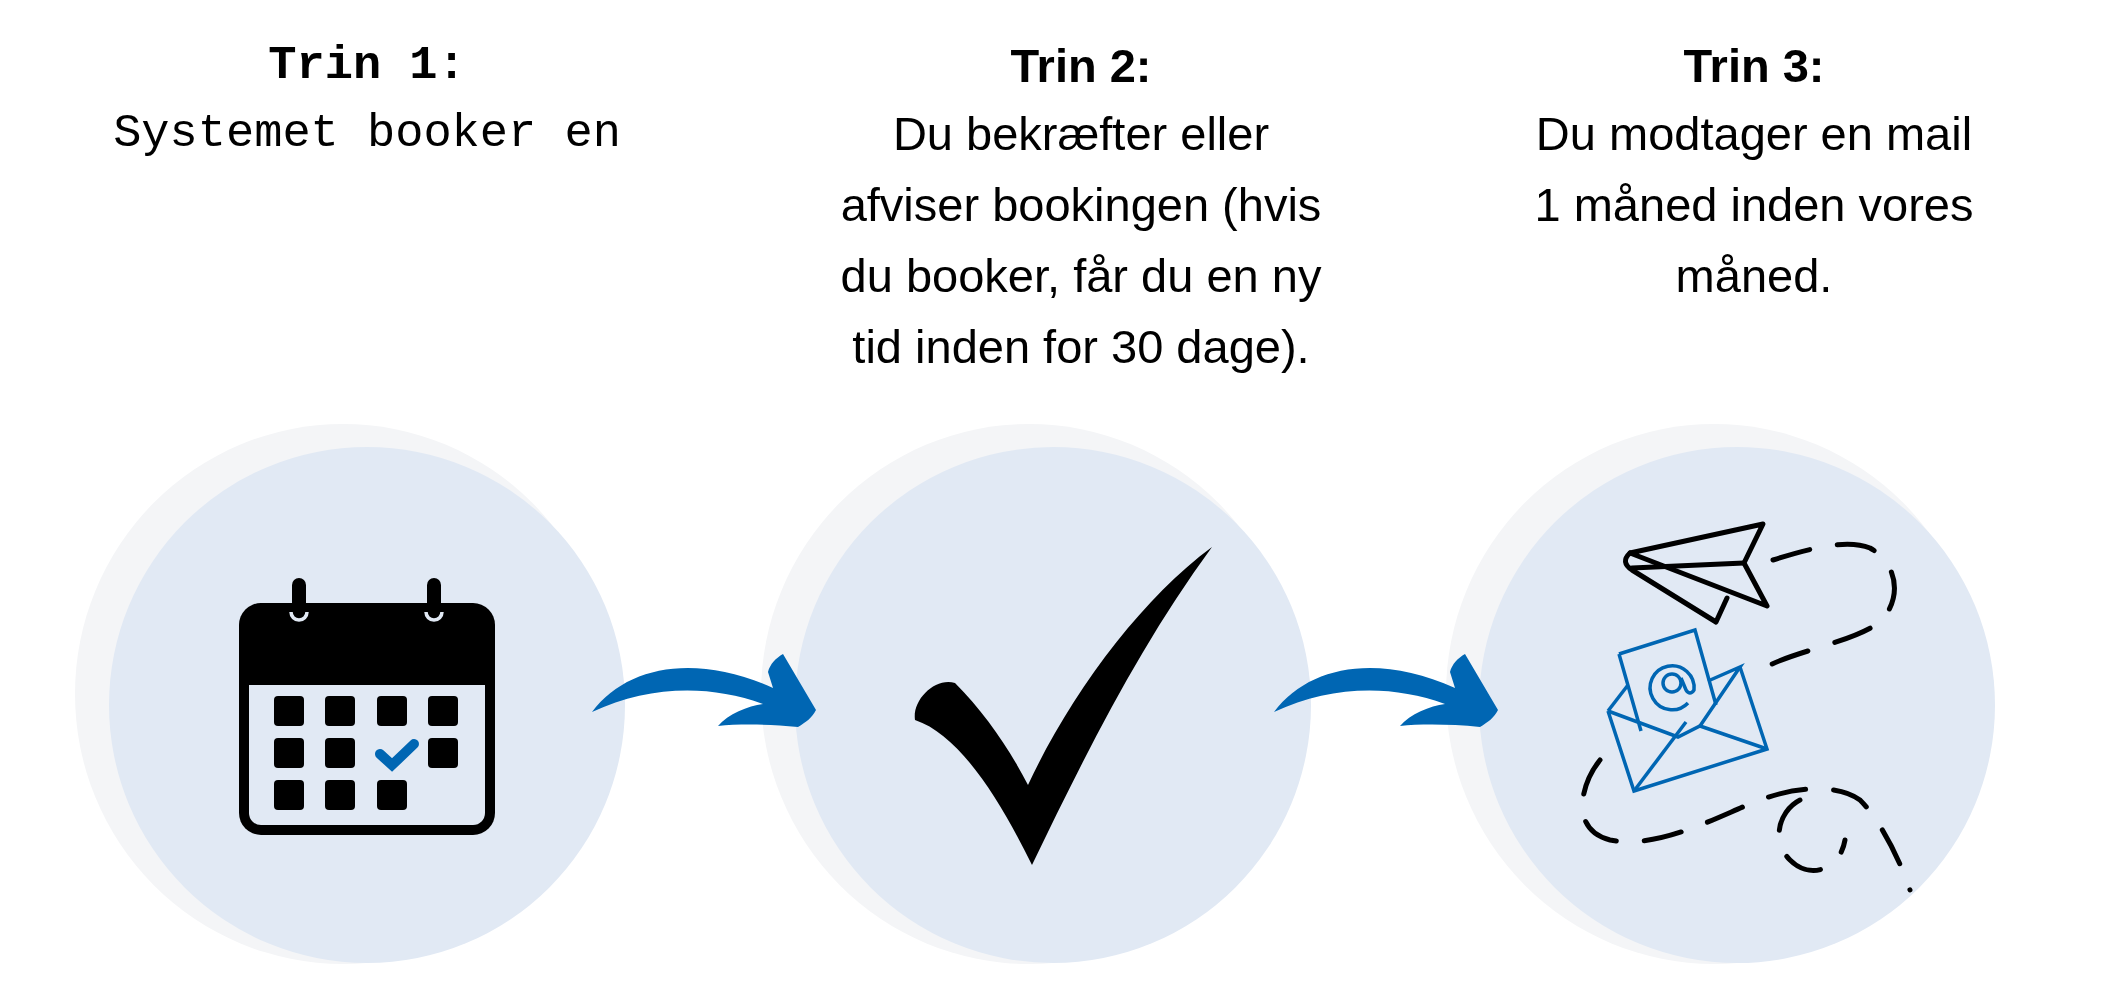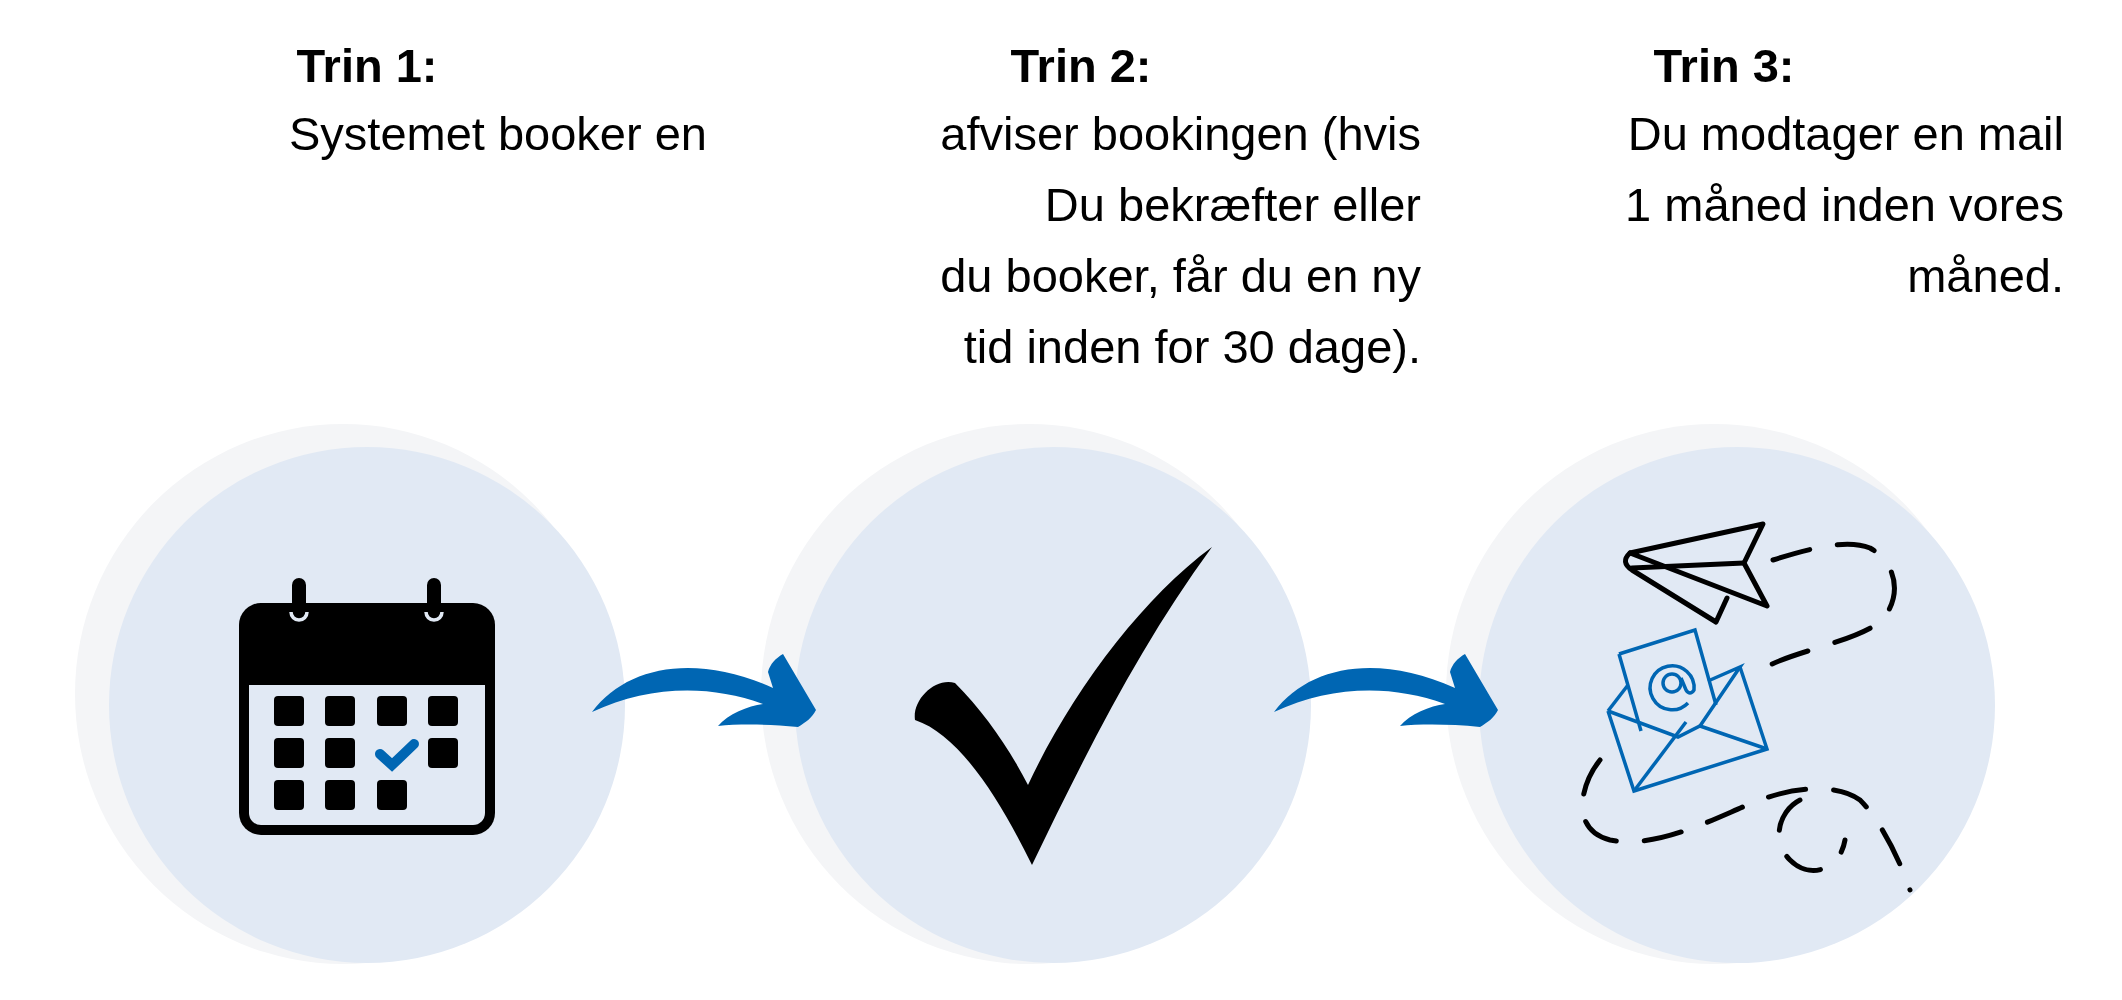--- a/index.html
+++ b/index.html
@@ -1,47 +1,47 @@
 <!DOCTYPE html>
 <html><head>
 <meta charset="utf-8">
 <style>
   html, body { margin:0; padding:0; background:#ffffff; }
   body { width:2122px; height:1000px; position:relative; overflow:hidden;
          font-family:"Liberation Sans", "DejaVu Sans", sans-serif; color:#000; }
   .step-text { position:absolute; top:38px; width:680px; text-align:center; }
   .step-title { font-weight:bold; font-size:47px; line-height:56px; letter-spacing:0px; margin:0; }
   .step-body { font-size:47px; line-height:71px; margin:4px 0 0 0; font-weight:normal; }
-  .step-body span { display:block; white-space:nowrap;text-align:right; }
+  .step-body span { display:block; white-space:nowrap; }
   .circle-back { position:absolute; width:536px; height:540px; border-radius:50%; background:#f4f5f7; }
   .circle-front { position:absolute; width:516px; height:516px; border-radius:50%; background:#e1e9f4; }
   .icon { position:absolute; }
   .arrow { position:absolute; }
 </style>
 </head>
 <body>
 
-<div class="step-text" style="left:27px;">
+<div class="step-text" style="left:27px;font-family:Liberation Mono, monospace;">
   <h2 class="step-title">Trin 1:</h2>
   <p class="step-body">
     <span>Systemet booker en</span>
   </p>
 </div>
 
 <div class="step-text" style="left:741px;">
   <h2 class="step-title">Trin 2:</h2>
   <p class="step-body">
+    <span>Du bekræfter eller</span>
     <span>afviser bookingen (hvis</span>
-    <span>Du bekræfter eller</span>
     <span>du booker, får du en ny</span>
     <span>tid inden for 30 dage).</span>
   </p>
 </div>
 
-<div class="step-text" style="left:1384px;">
+<div class="step-text" style="left:1414px;">
   <h2 class="step-title">Trin 3:</h2>
   <p class="step-body">
     <span>Du modtager en mail</span>
     <span>1 måned inden vores</span>
     <span>måned.</span>
   </p>
 </div>
 
 <div class="circle-back" style="left:75px; top:424px;"></div>
 <div class="circle-front" style="left:109px; top:447px;"></div>

